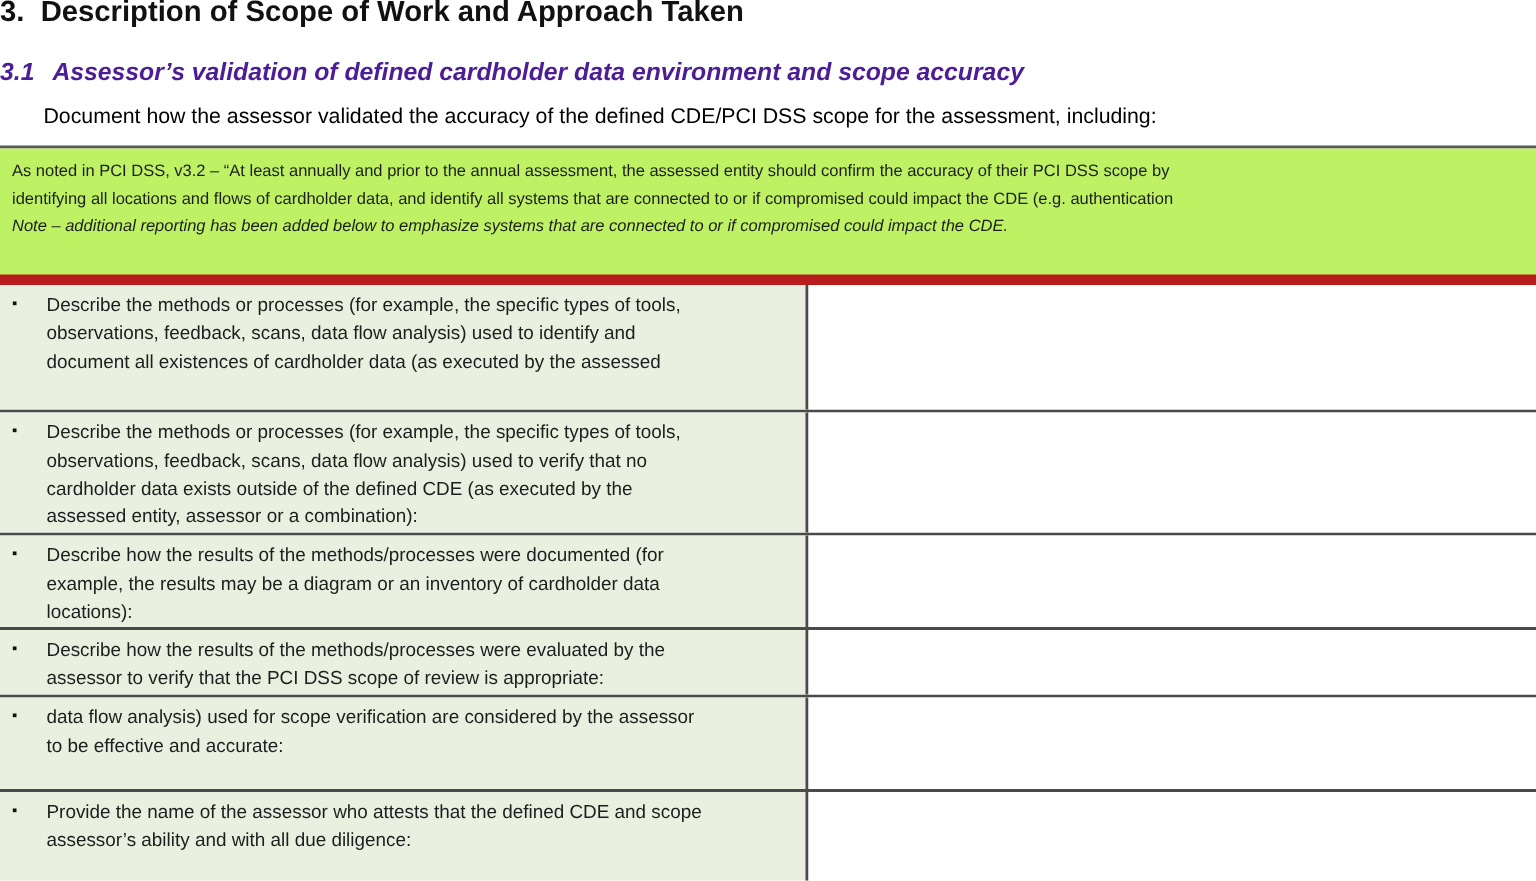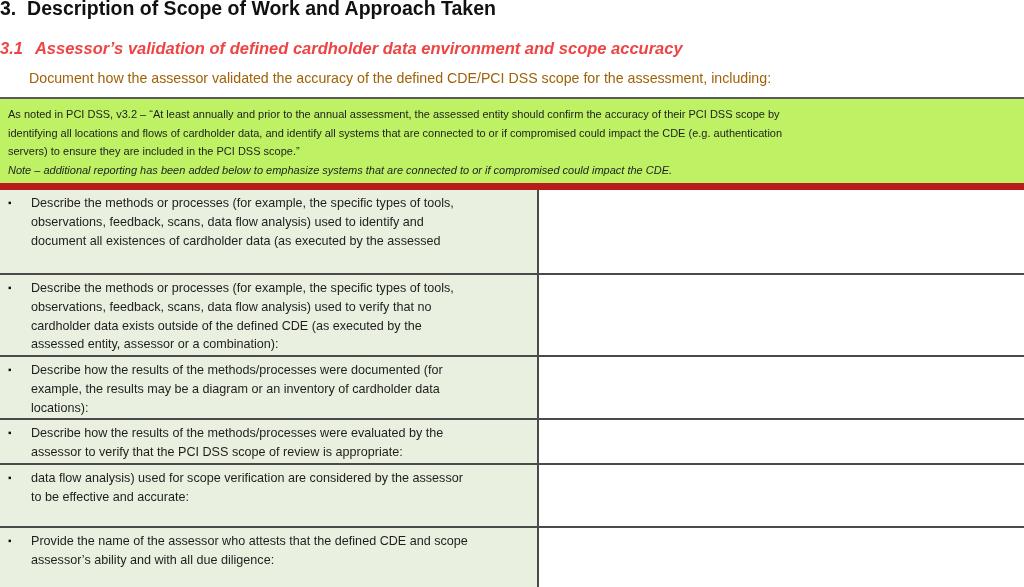--- a/index.html
+++ b/index.html
@@ -6,26 +6,26 @@
   body {
     width: 1024px; height: 587px; overflow: hidden; position: relative;
     font-family: "Liberation Sans", sans-serif; color: #1a1a1a;
   }
   .h1 {
     position: absolute; left: 0; top: -3px;
     font-size: 19.5px; font-weight: bold; color: #111; white-space: nowrap;
   }
   .h2 {
     position: absolute; left: 0; top: 39px;
-    font-size: 16.5px; font-weight: bold; font-style: italic; color: #ef4444; white-space: nowrap;
+    font-size: 16.5px; font-weight: bold; font-style: italic; color: #4c1d95; white-space: nowrap;
   }
   .h2 .num { margin-right: 8px; }
   .lead {
     position: absolute; left: 29px; top: 70px;
-    font-size: 14.2px; color: #a16207; white-space: nowrap;
+    font-size: 14.2px; color: #000000; white-space: nowrap;
   }
   .tbl {
     position: absolute; left: 0; top: 97px; width: 1024px;
     border-top: 2px solid #5a5a5a;
   }
   .intro {
     background: #bef264; padding: 6px 0 0 8px; height: 78px;
     border-bottom: 7px solid #b91c1c; box-sizing: content-box;
     font-size: 11px; line-height: 18.5px; color: #1e1e1e;
   }
@@ -56,21 +56,20 @@
   <span class="num">3.1</span>
   <span>Assessor’s validation of defined cardholder data environment and scope accuracy</span>
 </div>
 
 <div class="lead">Document how the assessor validated the accuracy of the defined CDE/PCI DSS scope for the assessment, including:</div>
 
 <div class="tbl">
   <div class="intro">
     <div>As noted in PCI DSS, v3.2 – “At least annually and prior to the annual assessment, the assessed entity should confirm the accuracy of their PCI DSS scope by</div>
     <div>identifying all locations and flows of cardholder data, and identify all systems that are connected to or if compromised could impact the CDE (e.g. authentication</div>
-    <div>servers) to ensure they are included in the PCI DSS scope.”</div>
     <div class="note">Note – additional reporting has been added below to emphasize systems that are connected to or if compromised could impact the CDE.</div>
   </div>
 
   <div class="row" style="height:85px">
     <div class="q">
       <span class="bullet">▪</span>
       <div class="qt">
         <div>Describe the methods or processes (for example, the specific types of tools,</div>
         <div>observations, feedback, scans, data flow analysis) used to identify and</div>
         <div>document all existences of cardholder data (as executed by the assessed</div>

